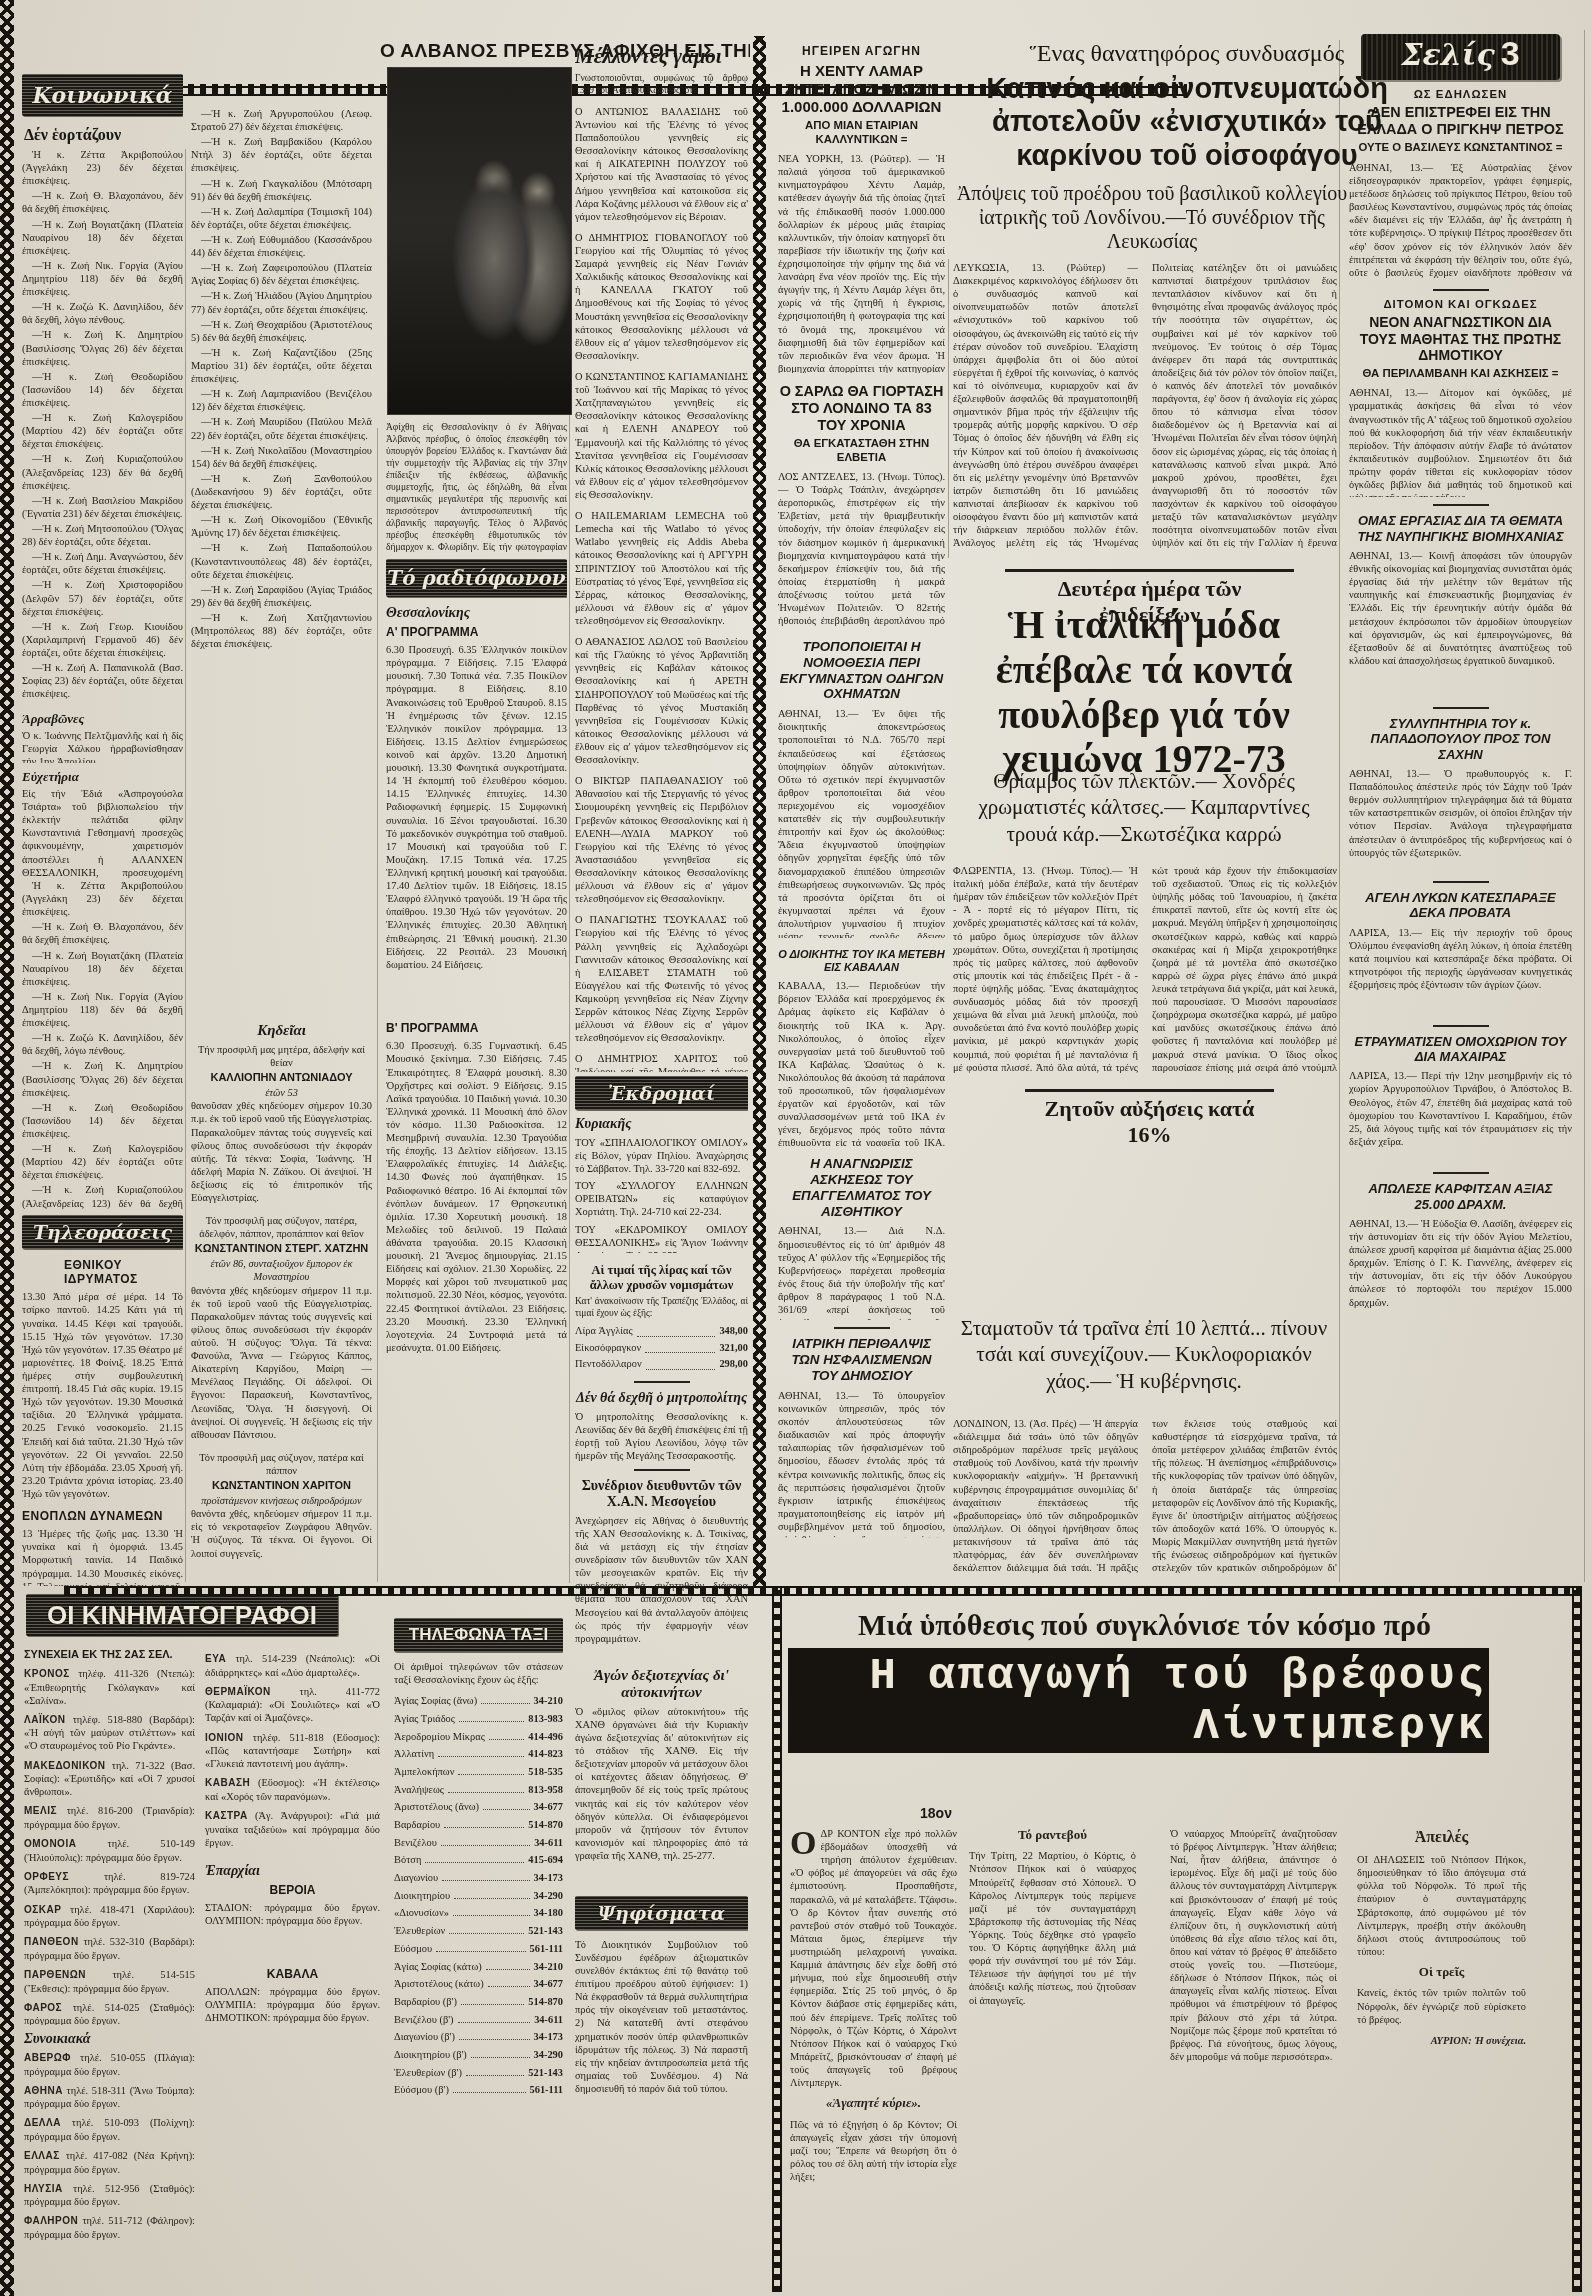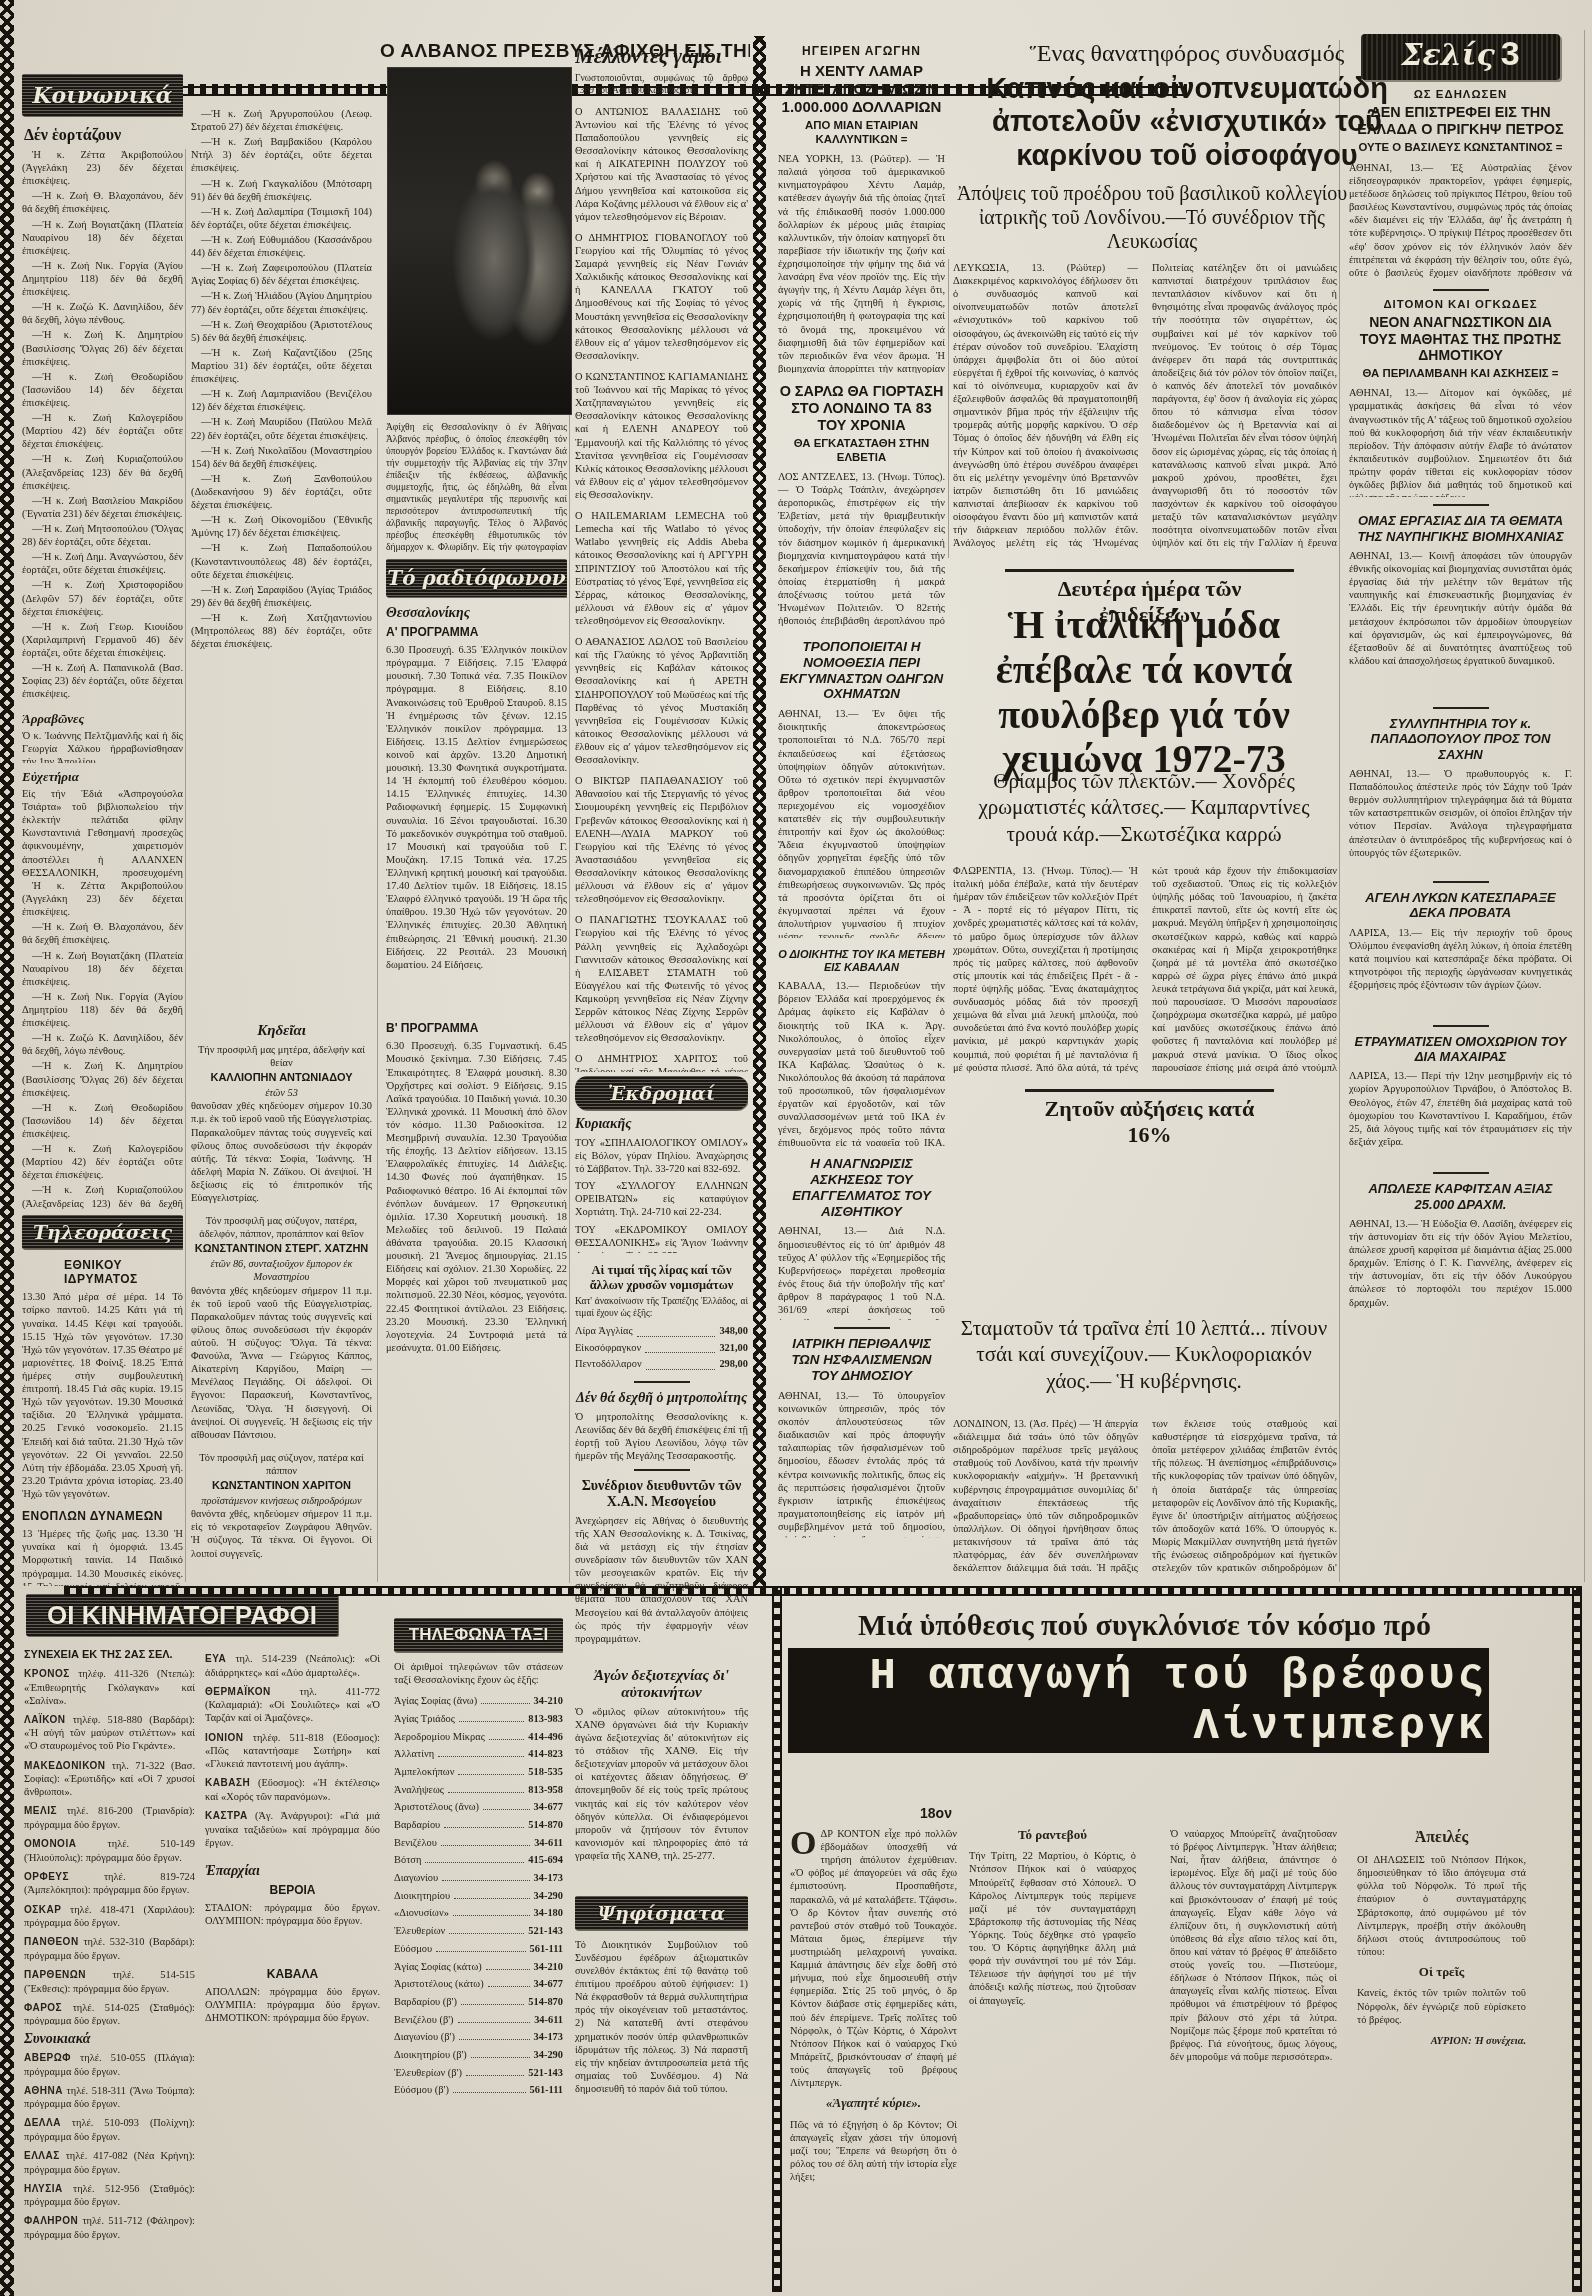--- a/index.html
+++ b/index.html
@@ -341,21 +341,21 @@
 
     <p class="bodytxt wed">Ο ΑΝΤΩΝΙΟΣ ΒΑΛΑΣΙΔΗΣ τοῦ Ἀντωνίου καί τῆς Ἑλένης τό γένος Παπαδοπούλου γεννηθείς εἰς Θεσσαλονίκην κάτοικος Θεσσαλονίκης καί ἡ ΑΙΚΑΤΕΡΙΝΗ ΠΟΛΥΖΟΥ τοῦ Χρήστου καί τῆς Ἀναστασίας τό γένος Δήμου γεννηθεῖσα καί κατοικοῦσα εἰς Λάρα Κοζάνης μέλλουσι νά ἔλθουν εἰς α' γάμον τελεσθησόμενον εἰς Βέροιαν.</p>
         <p class="bodytxt wed">Ο ΔΗΜΗΤΡΙΟΣ ΓΙΟΒΑΝΟΓΛΟΥ τοῦ Γεωργίου καί τῆς Ὀλυμπίας τό γένος Σαμαρά γεννηθείς εἰς Νέαν Γωνιάν Χαλκιδικῆς κάτοικος Θεσσαλονίκης καί ἡ ΚΑΝΕΛΛΑ ΓΚΑΤΟΥ τοῦ Δημοσθένους καί τῆς Σοφίας τό γένος Μουστάκη γεννηθεῖσα εἰς Θεσσαλονίκην κάτοικος Θεσσαλονίκης μέλλουσι νά ἔλθουν εἰς α' γάμον τελεσθησόμενον εἰς Θεσσαλονίκην.</p>
         <p class="bodytxt wed">Ο ΚΩΝΣΤΑΝΤΙΝΟΣ ΚΑΓΙΑΜΑΝΙΔΗΣ τοῦ Ἰωάννου καί τῆς Μαρίκας τό γένος Χατζηπαναγιώτου γεννηθείς εἰς Θεσσαλονίκην κάτοικος Θεσσαλονίκης καί ἡ ΕΛΕΝΗ ΑΝΔΡΕΟΥ τοῦ Ἐμμανουήλ καί τῆς Καλλιόπης τό γένος Στανίτσα γεννηθεῖσα εἰς Γουμένισσαν Κιλκίς κάτοικος Θεσσαλονίκης μέλλουσι νά ἔλθουν εἰς α' γάμον τελεσθησόμενον εἰς Θεσσαλονίκην.</p>
         <p class="bodytxt wed">Ο HAILEMARIAM LEMECHA τοῦ Lemecha καί τῆς Watlabo τό γένος Watlabo γεννηθείς εἰς Addis Abeba κάτοικος Θεσσαλονίκης καί ἡ ΑΡΓΥΡΗ ΣΠΡΙΝΤΖΙΟΥ τοῦ Ἀποστόλου καί τῆς Εὐστρατίας τό γένος Ἐφέ, γεννηθεῖσα εἰς Σέρρας, κάτοικος Θεσσαλονίκης, μέλλουσι νά ἔλθουν εἰς α' γάμον τελεσθησόμενον εἰς Θεσσαλονίκην.</p>
         <p class="bodytxt wed">Ο ΑΘΑΝΑΣΙΟΣ ΛΩΛΟΣ τοῦ Βασιλείου καί τῆς Γλαύκης τό γένος Ἀρβανιτίδη γεννηθείς εἰς Καβάλαν κάτοικος Θεσσαλονίκης καί ἡ ΑΡΕΤΗ ΣΙΔΗΡΟΠΟΥΛΟΥ τοῦ Μωϋσέως καί τῆς Παρθένας τό γένος Μυστακίδη γεννηθεῖσα εἰς Γουμένισσαν Κιλκίς κάτοικος Θεσσαλονίκης μέλλουσι νά ἔλθουν εἰς α' γάμον τελεσθησόμενον εἰς Θεσσαλονίκην.</p>
         <p class="bodytxt wed">Ο ΒΙΚΤΩΡ ΠΑΠΑΘΑΝΑΣΙΟΥ τοῦ Ἀθανασίου καί τῆς Στεργιανῆς τό γένος Σιουμουρέκη γεννηθείς εἰς Περιβόλιον Γρεβενῶν κάτοικος Θεσσαλονίκης καί ἡ ΕΛΕΝΗ—ΛΥΔΙΑ ΜΑΡΚΟΥ τοῦ Γεωργίου καί τῆς Ἑλένης τό γένος Ἀναστασιάδου γεννηθεῖσα εἰς Θεσσαλονίκην κάτοικος Θεσσαλονίκης μέλλουσι νά ἔλθουν εἰς α' γάμον τελεσθησόμενον εἰς Θεσσαλονίκην.</p>
         <p class="bodytxt wed">Ο ΠΑΝΑΓΙΩΤΗΣ ΤΣΟΥΚΑΛΑΣ τοῦ Γεωργίου καί τῆς Ἑλένης τό γένος Ράλλη γεννηθείς εἰς Ἀχλαδοχώρι Γιαννιτσῶν κάτοικος Θεσσαλονίκης καί ἡ ΕΛΙΣΑΒΕΤ ΣΤΑΜΑΤΗ τοῦ Εὐαγγέλου καί τῆς Φωτεινῆς τό γένος Καμκούρη γεννηθεῖσα εἰς Νέαν Ζίχνην Σερρῶν κάτοικος Νέας Ζίχνης Σερρῶν μέλλουσι νά ἔλθουν εἰς α' γάμον τελεσθησόμενον εἰς Θεσσαλονίκην.</p>
         <p class="bodytxt wed">Ο ΔΗΜΗΤΡΙΟΣ ΧΑΡΙΤΟΣ τοῦ Ἰσιδώρου καί τῆς Μαριάνθης τό γένος Λαμπρινούδη γεννηθείς εἰς Χίον κάτοικος Θεσσαλονίκης καί ἡ ΑΓΓΕΛΙΚΗ ΣΙΜΟΥ τοῦ Δημητρίου καί τῆς Ἑλένης τό γένος Μακαρίνα γεννηθεῖσα εἰς Ἐπανομήν κάτοικος Θεσσαλονίκης μέλλουσι νά ἔλθουν εἰς γάμον τελεσθησόμενον εἰς Θεσσαλονίκην.</p>
       </div>
-    <div class="banner" style="height:34px;font-size:19px;margin-top:4px;border-radius:12px;">
+    <div class="banner" style="height:34px;font-size:19px;margin-top:4px;">
         <span>Ἐκδρομαί</span>
       </div>
     <div class="h-serif" style="font-size:14px;font-style:italic;text-align:left;margin:6px 0 4px;">Κυριακῆς</div>
     <div style="height:117px;overflow:hidden;display:block;">
 
     <p class="bodytxt" style="margin:0 0 4px;">ΤΟΥ «ΣΠΗΛΑΙΟΛΟΓΙΚΟΥ ΟΜΙΛΟΥ» εἰς Βόλον, γύραν Πηλίου. Ἀναχώρησις τό Σάββατον. Τηλ. 33-720 καί 832-692.</p>
         <p class="bodytxt" style="margin:0 0 4px;">ΤΟΥ «ΣΥΛΛΟΓΟΥ ΕΛΛΗΝΩΝ ΟΡΕΙΒΑΤΩΝ» εἰς καταφύγιον Χορτιάτη. Τηλ. 24-710 καί 22-234.</p>
         <p class="bodytxt" style="margin:0 0 4px;">ΤΟΥ «ΕΚΔΡΟΜΙΚΟΥ ΟΜΙΛΟΥ ΘΕΣΣΑΛΟΝΙΚΗΣ» εἰς Ἅγιον Ἰωάννην Λιτοχώρου. Τηλ. 25-255.</p>
       </div>
     <div class="h-serif" style="font-size:12.4px;margin:10px 0 3px;">Αἱ τιμαί τῆς λίρας καί τῶν ἄλλων χρυσῶν νομισμάτων</div>

